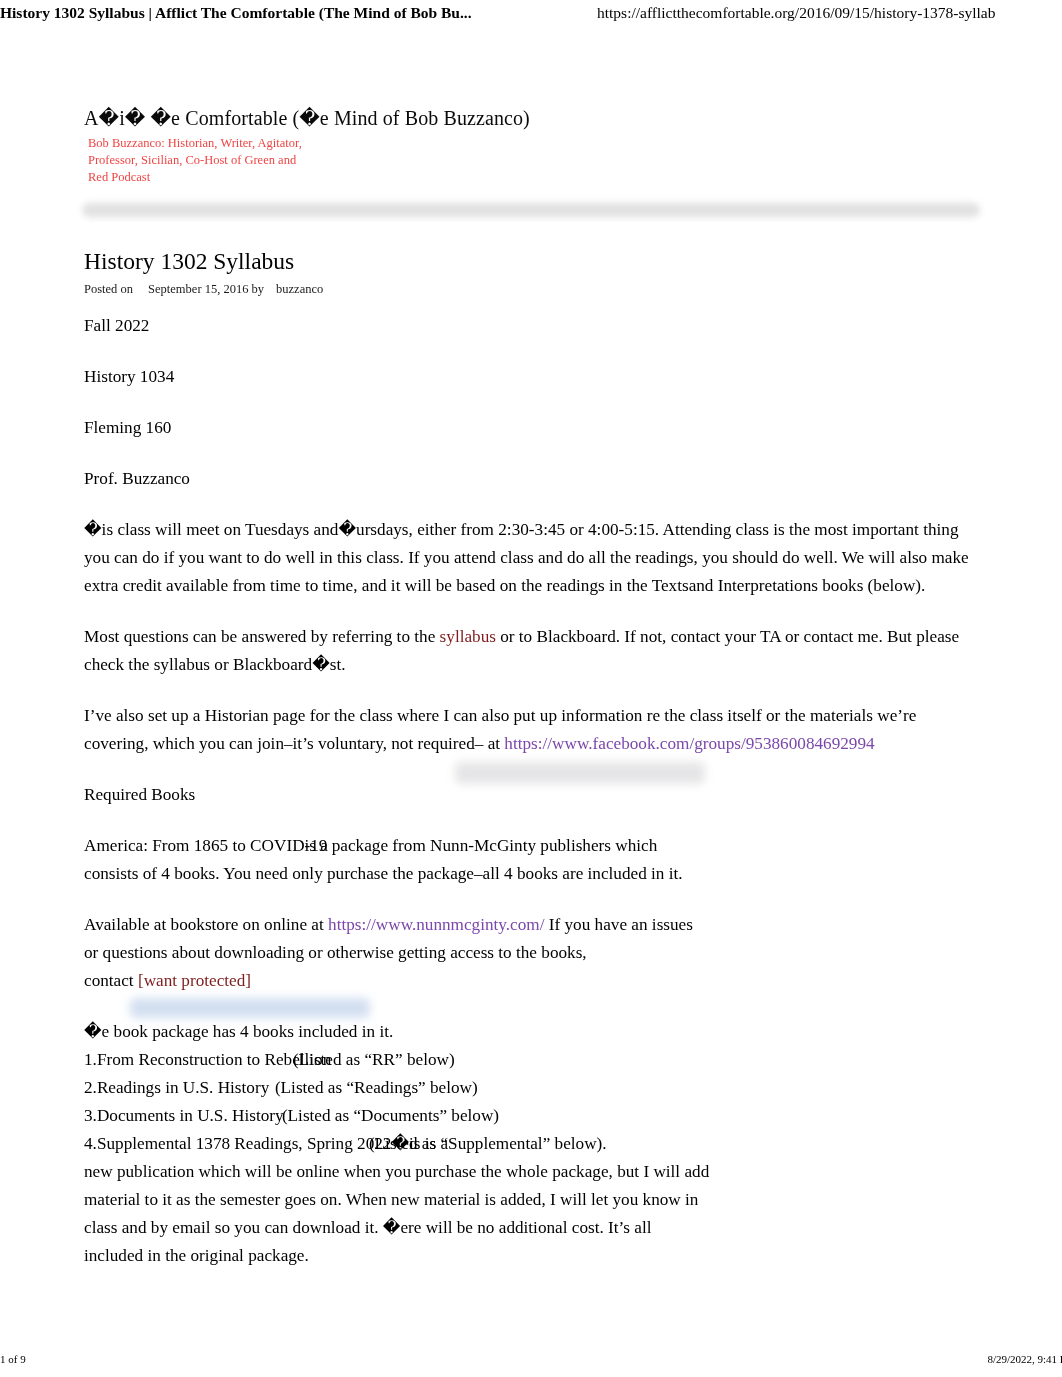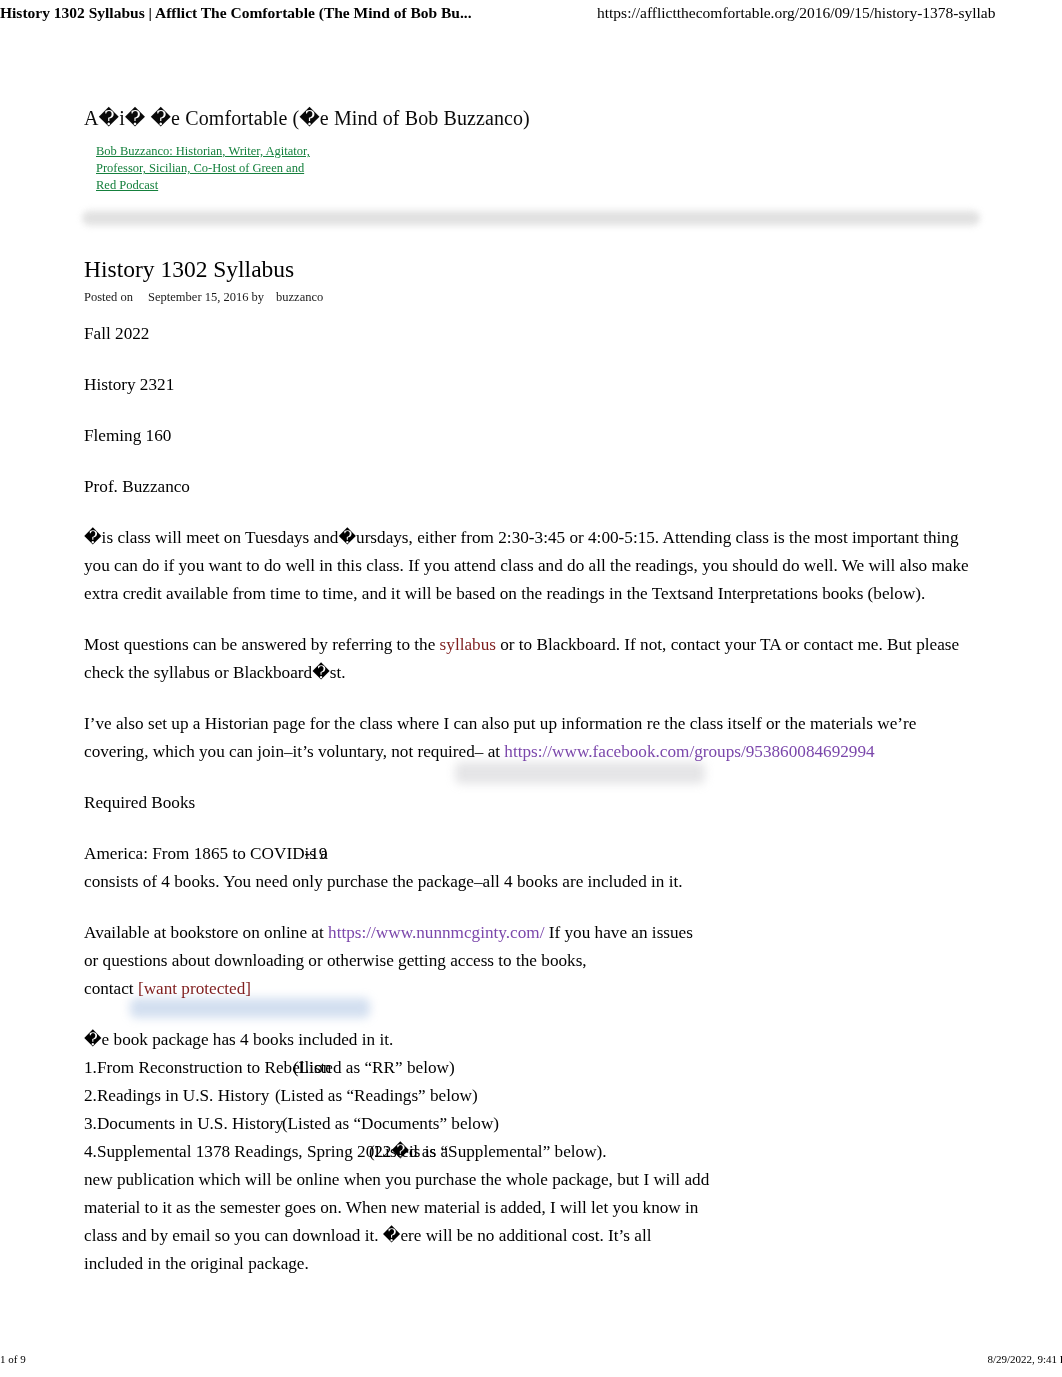--- a/index.html
+++ b/index.html
@@ -89,24 +89,23 @@
     font-size: 20px;
     line-height: 26px;
     letter-spacing: 0.1px;
     color: #0a0a0a;
     margin: 0 0 4px 0;
     font-weight: 400;
   }
   .site-tagline {
     font-size: 12.5px;
     line-height: 17px;
-    color: #15803d;
-    margin: 12px;
+    color: #ef4444;
+    margin: 4px;
     max-width: 230px;
-    text-decoration: underline;
   }
 
   
   .nav-blur-wrap {
     position: relative;
     height: 34px;
     margin-top: 12px;
   }
   .nav-blur {
     position: absolute;
@@ -246,38 +245,38 @@
     </div>
 
     
     <h2 class="post-title">History 1302 Syllabus</h2>
     <p class="post-meta">
       <span>Posted on </span><span class="meta-date">September 15, 2016</span><span> by</span><span class="meta-author">buzzanco</span>
     </p>
 
     
     <p class="body">Fall 2022</p>
-    <p class="body">History 2321</p>
+    <p class="body">History 1034</p>
     <p class="body">Fleming 160</p>
     <p class="body">Prof. Buzzanco</p>
 
     <p class="body">�is class will meet on Tuesdays and�ursdays, either from 2:30-3:45 or 4:00-5:15. Attending class is the most important thing you can do if you want to do well in this class.  If you attend class and do all the readings, you should do well. We will also make extra credit available from time to time, and it will be based on the readings in the   Textsand  Interpretations books (below).</p>
 
     <p class="body">
       <span>Most questions can be answered by referring to the  </span><a class="link-blue" href="#">syllabus</a><span> or to Blackboard. If not, contact your TA or contact me. But please check the syllabus or Blackboard�st.</span>
     </p>
 
     <p class="body">
       <span>I’ve also set up a Historian page for the class where I can also put up information re the class itself or the materials we’re covering, which you can join–it’s voluntary, not required– at   </span><a class="link-purple" href="#">https://www.facebook.com/groups/953860084692994</a>
     </p>
 
     <p class="body">Required Books</p>
 
     <p class="body tight">
-      <span>America: From 1865 to COVID</span><span class="ol-wrap"><span>-19</span><span class="ol-over">is a</span></span>
+      <span>America: From 1865 to COVID</span><span class="ol-wrap"><span>-19</span><span class="ol-over">is a</span></span><span> package from Nunn-McGinty publishers which</span>
     </p>
     <p class="body">consists of 4 books. You need only purchase the package–all 4 books are included in it.</p>
 
     <p class="body tight">
       <span>Available at bookstore on online at </span><a class="link-purple" href="#">https://www.nunnmcginty.com/</a><span>   If you have an issues</span>
     </p>
     <p class="body tight">or questions about downloading or otherwise getting access to the books,</p>
     <p class="body">
       <span>contact </span><a class="link-blue" href="#">[want protected]</a>
     </p>

